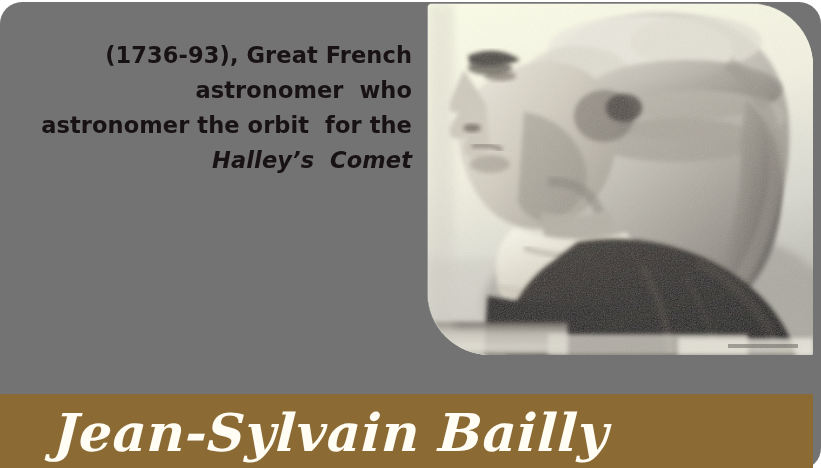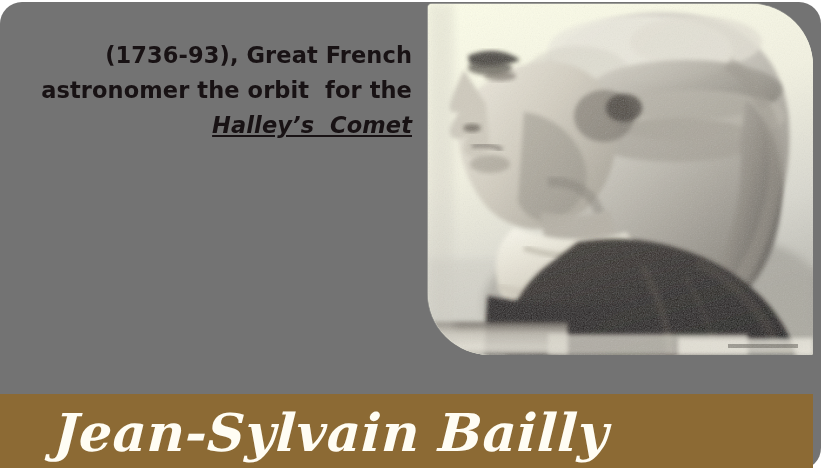--- a/index.html
+++ b/index.html
@@ -38,21 +38,20 @@
     font-size: 22.5px;
     line-height: 35px;
     letter-spacing: 0.1px;
   }
   #bio-text .line {
     display: block;
     white-space: pre;
   }
   #bio-text .line.italic {
     font-style: italic;
-    text-decoration: underline;
   }
 
   
   #portrait-frame {
     position: absolute;
     left: 428px;
     top: 2px;
     width: 385px;
     height: 351px;
     border-top-left-radius: 4px;
@@ -101,20 +100,21 @@
     transform: skewX(-3deg);
   }
 </style>
 </head>
 <body>
 
 <div id="slide">
 
   <div id="bio-text">
     <span class="line">(1736-93), Great French</span>
+    <span class="line">astronomer  who</span>
     <span class="line">astronomer the orbit  for the</span>
     <span class="line italic">Halley’s  Comet</span>
   </div>
 
   <div id="portrait-frame">
     <svg id="portrait-canvas" viewBox="0 0 385 351" preserveAspectRatio="none" role="img">
       <defs>
         <linearGradient id="bgWash" x1="0" y1="0" x2="0.35" y2="1">
           <stop offset="0%" stop-color="#fdfee9"></stop>
           <stop offset="45%" stop-color="#f3f2e2"></stop>

